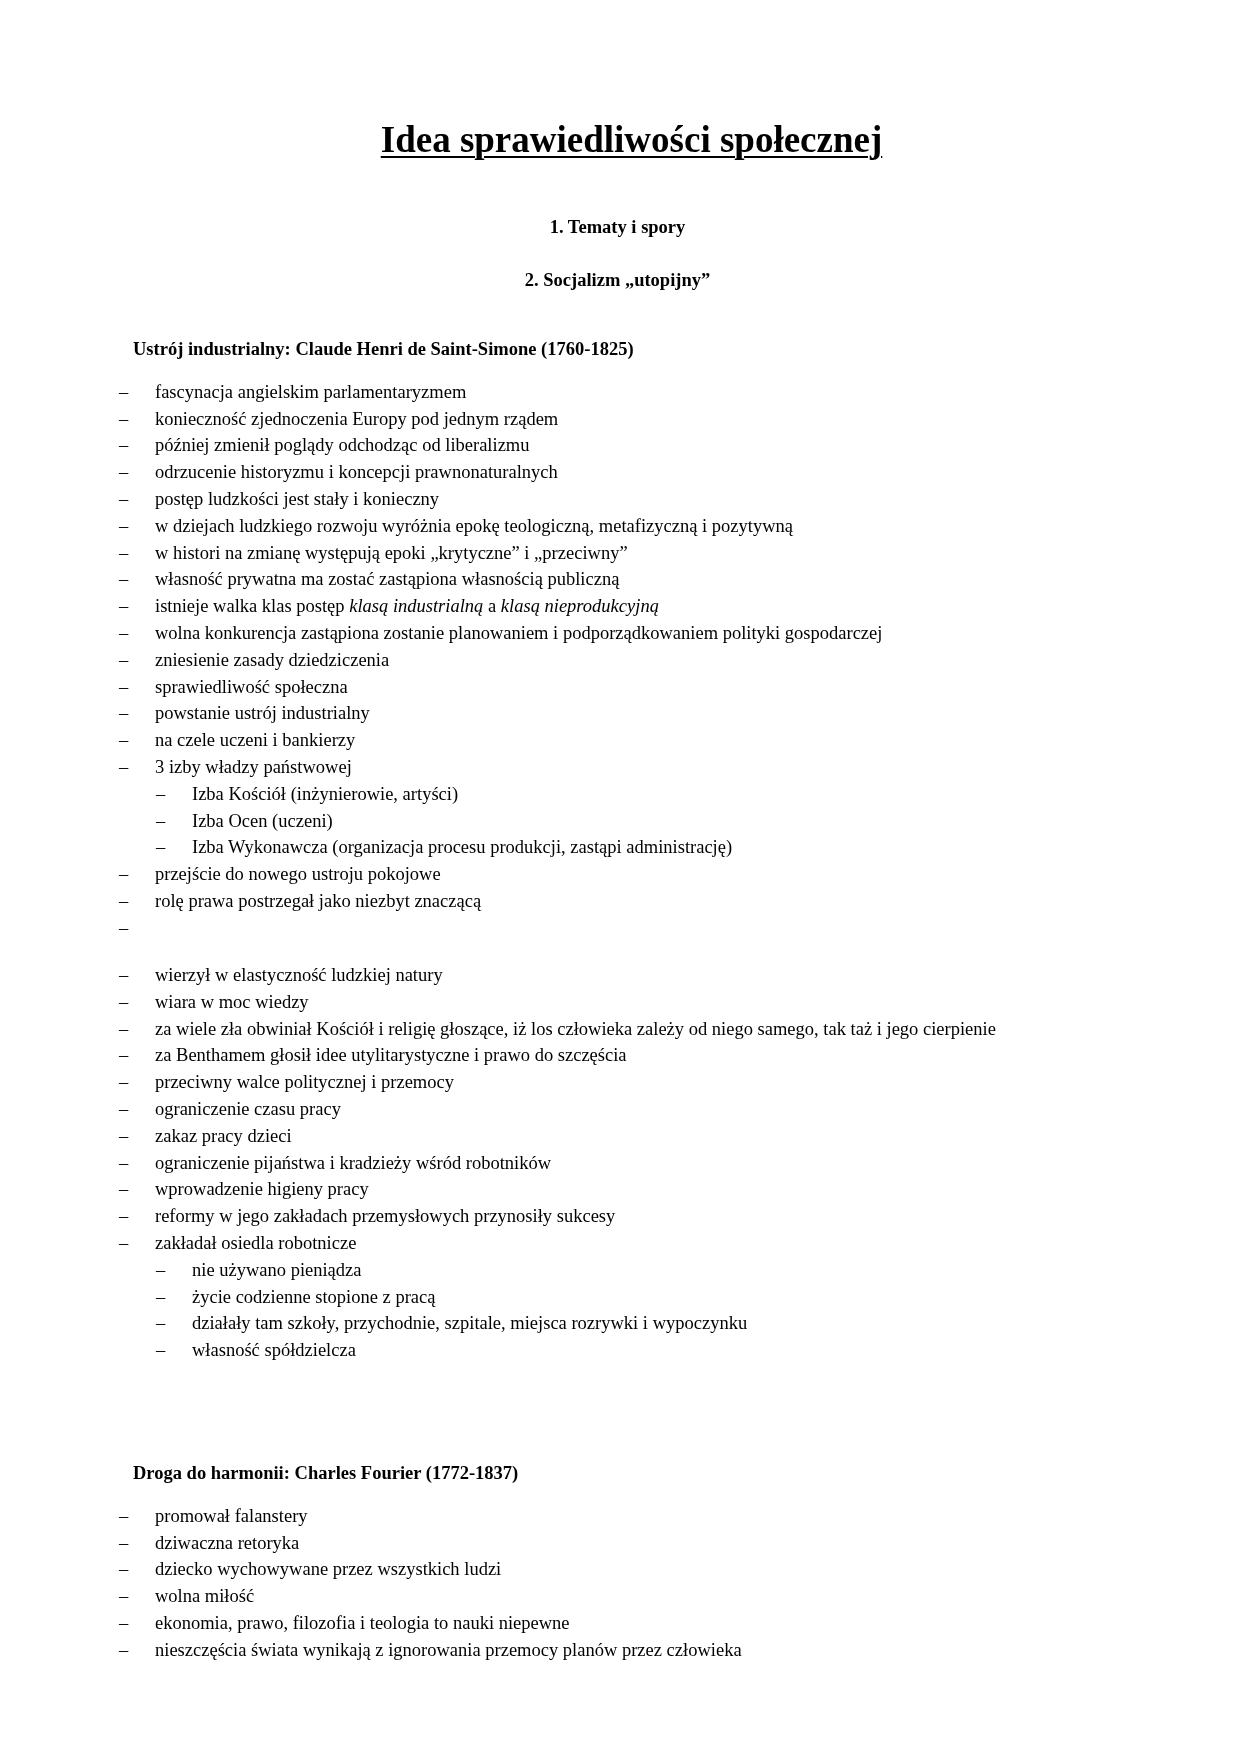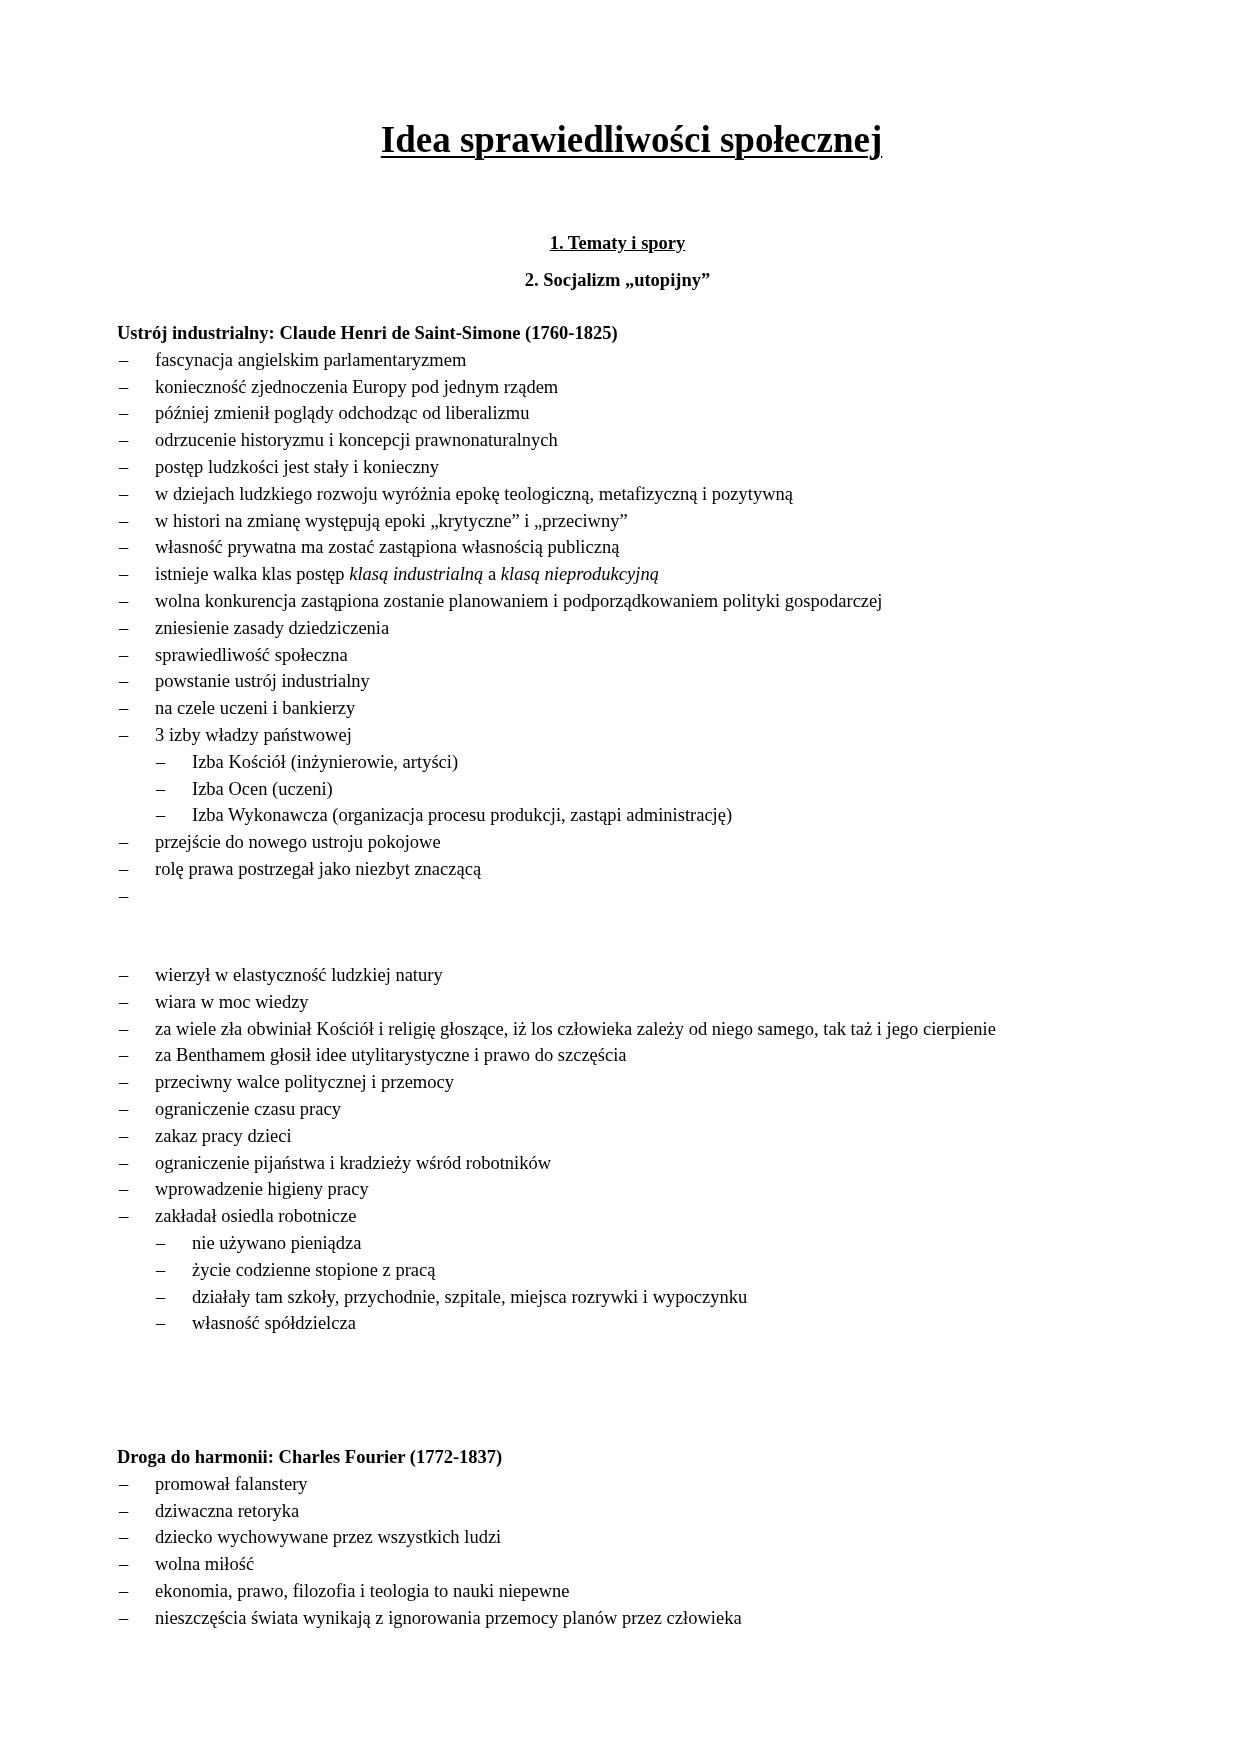--- a/index.html
+++ b/index.html
@@ -34,33 +34,33 @@
     .subheading {
       position: absolute;
       left: 0;
       width: 1001px;
       text-align: center;
       font-size: 18.5px;
       font-weight: bold;
       line-height: 26px;
       margin: 0;
     }
-    .sub1 { top: 230px; text-decoration: underline; }
+    .sub1 { top: 214px; }
     .sub2 { top: 267px; }
     .section {
       position: absolute;
       left: 0;
       width: 1001px;
     }
     .section-heading {
       font-size: 18.5px;
       font-weight: bold;
       line-height: 26.8px;
       height: 26.8px;
-      margin: 0;
+      margin: 16px;
       white-space: nowrap;
     }
     ul.bullets {
       list-style: none;
       margin: 0;
       padding: 0;
     }
     ul.bullets li {
       position: relative;
       padding-left: 38px;
@@ -124,21 +124,21 @@
     <ul class="bullets">
       <li><span class="dash">–</span><span class="txt">wierzył w elastyczność ludzkiej natury</span></li>
       <li><span class="dash">–</span><span class="txt">wiara w moc wiedzy</span></li>
       <li><span class="dash">–</span><span class="txt">za wiele zła obwiniał Kościół i religię głoszące, iż los człowieka zależy od niego samego, tak taż i jego cierpienie</span></li>
       <li><span class="dash">–</span><span class="txt">za Benthamem głosił idee utylitarystyczne i prawo do szczęścia</span></li>
       <li><span class="dash">–</span><span class="txt">przeciwny walce politycznej i przemocy</span></li>
       <li><span class="dash">–</span><span class="txt">ograniczenie czasu pracy</span></li>
       <li><span class="dash">–</span><span class="txt">zakaz pracy dzieci</span></li>
       <li><span class="dash">–</span><span class="txt">ograniczenie pijaństwa i kradzieży wśród robotników</span></li>
       <li><span class="dash">–</span><span class="txt">wprowadzenie higieny pracy</span></li>
-      <li><span class="dash">–</span></li>
+      <li><span class="dash">–</span><span class="txt">reformy w jego zakładach przemysłowych przynosiły sukcesy</span></li>
       <li><span class="dash">–</span><span class="txt">zakładał osiedla robotnicze</span></li>
       <li class="sub"><span class="dash">–</span><span class="txt">nie używano pieniądza</span></li>
       <li class="sub"><span class="dash">–</span><span class="txt">życie codzienne stopione z pracą</span></li>
       <li class="sub"><span class="dash">–</span><span class="txt">działały tam szkoły, przychodnie, szpitale, miejsca rozrywki i wypoczynku</span></li>
       <li class="sub"><span class="dash">–</span><span class="txt">własność spółdzielcza</span></li>
     </ul>
   </div>
 
   <div class="section s3">
     <p class="section-heading">Droga do harmonii: Charles Fourier (1772-1837)</p>

